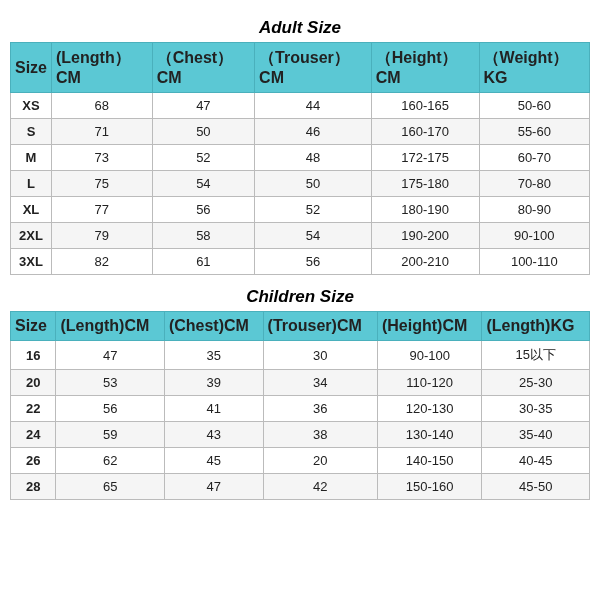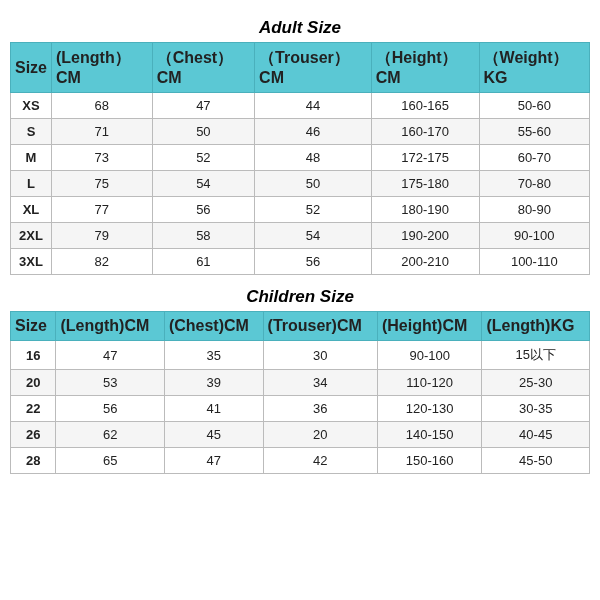--- a/index.html
+++ b/index.html
@@ -162,20 +162,28 @@
         </tr>
         <tr>
           <td class="size-col">22</td>
           <td>56</td>
           <td>41</td>
           <td>36</td>
           <td>120-130</td>
           <td>30-35</td>
         </tr>
         <tr>
+          <td class="size-col">24</td>
+          <td>59</td>
+          <td>43</td>
+          <td>38</td>
+          <td>130-140</td>
+          <td>35-40</td>
+        </tr>
+        <tr>
           <td class="size-col">26</td>
           <td>62</td>
           <td>45</td>
           <td>20</td>
           <td>140-150</td>
           <td>40-45</td>
         </tr>
         <tr>
           <td class="size-col">28</td>
           <td>65</td>

